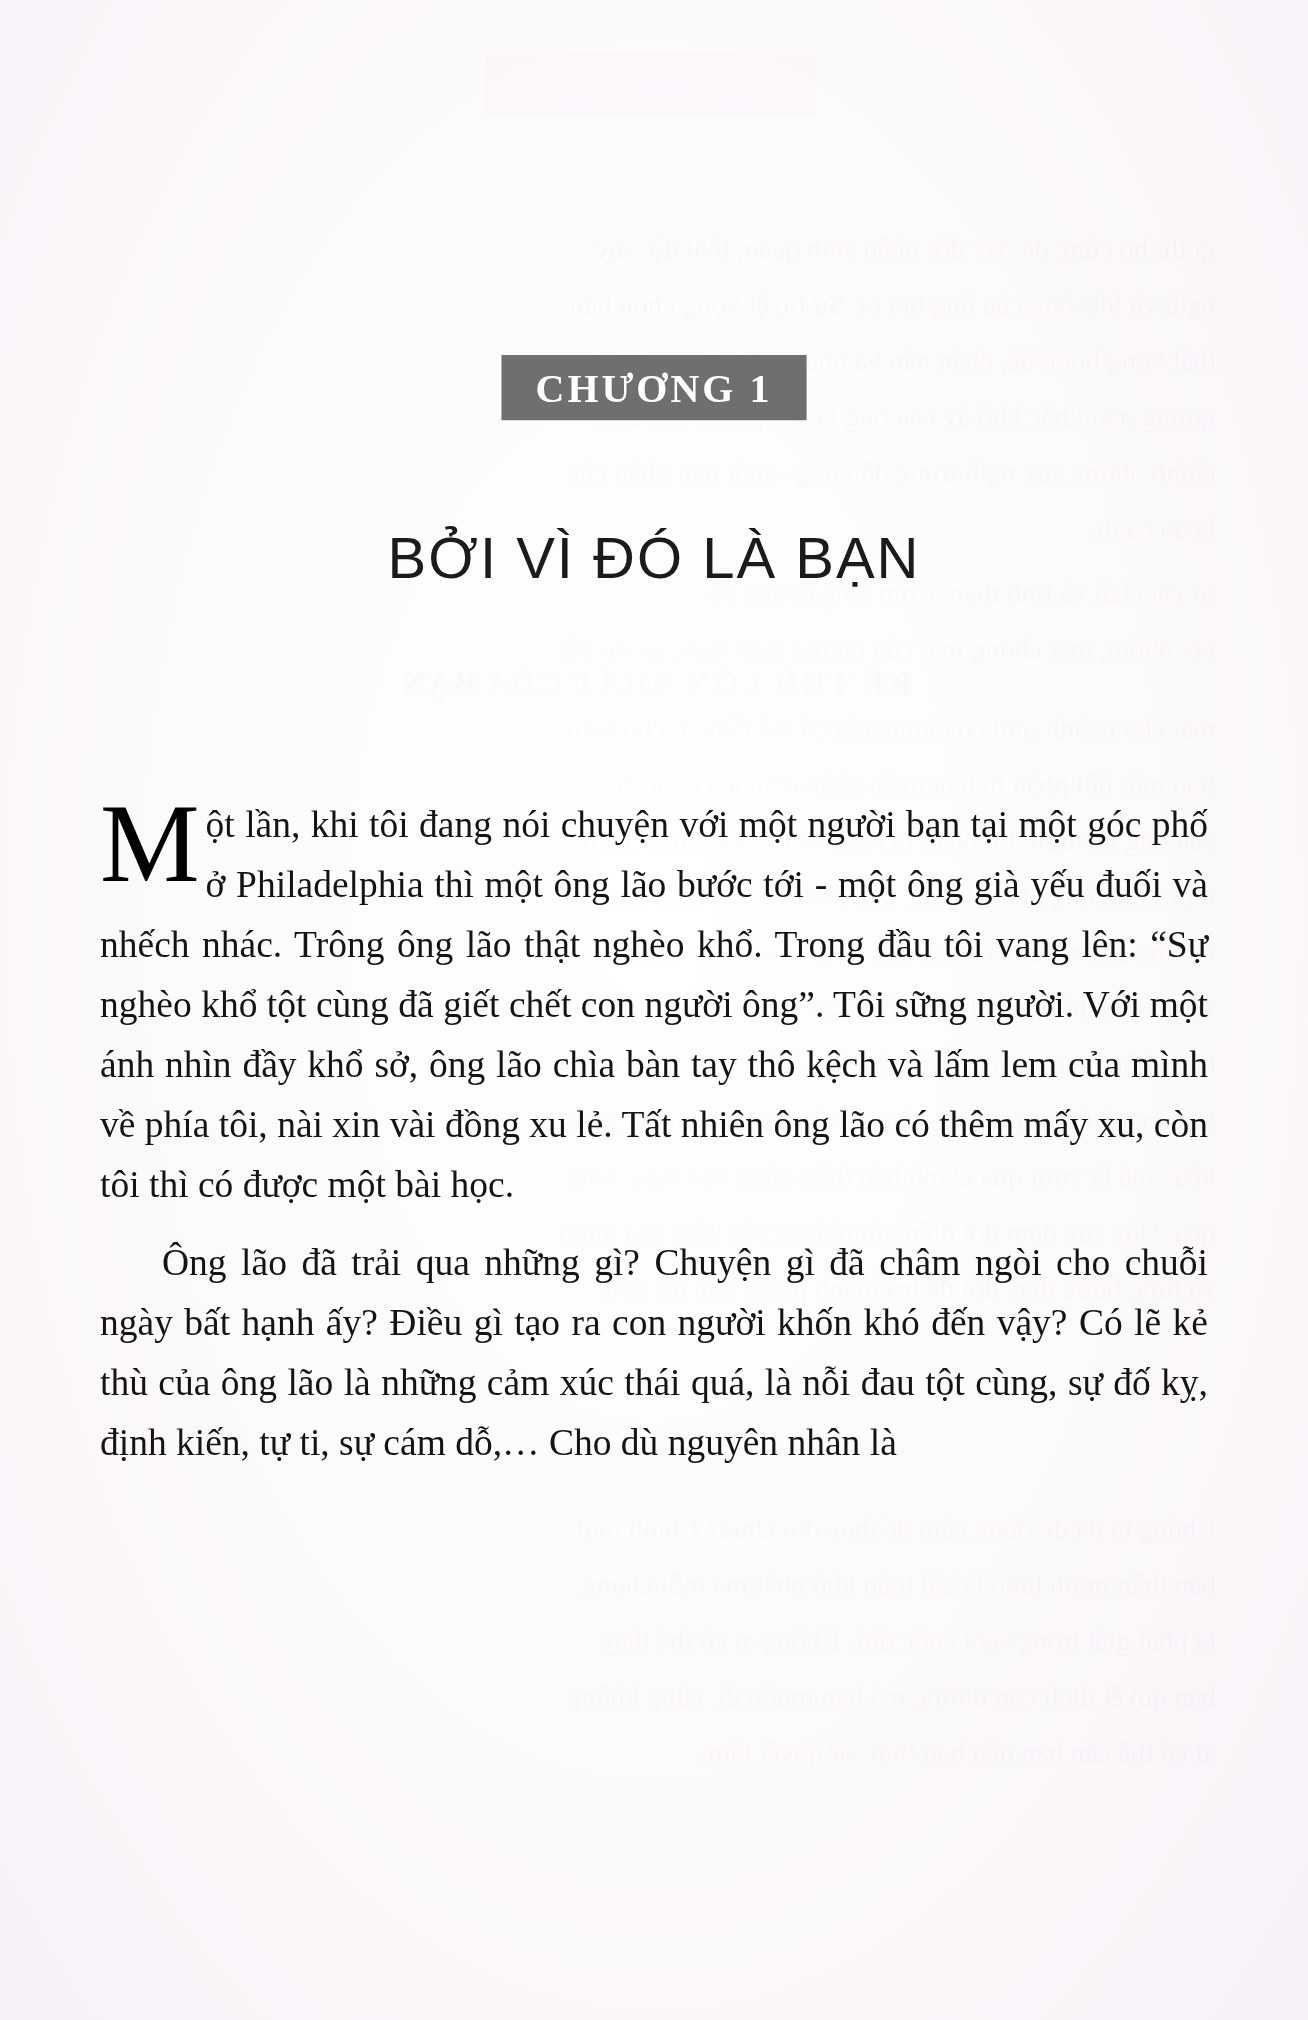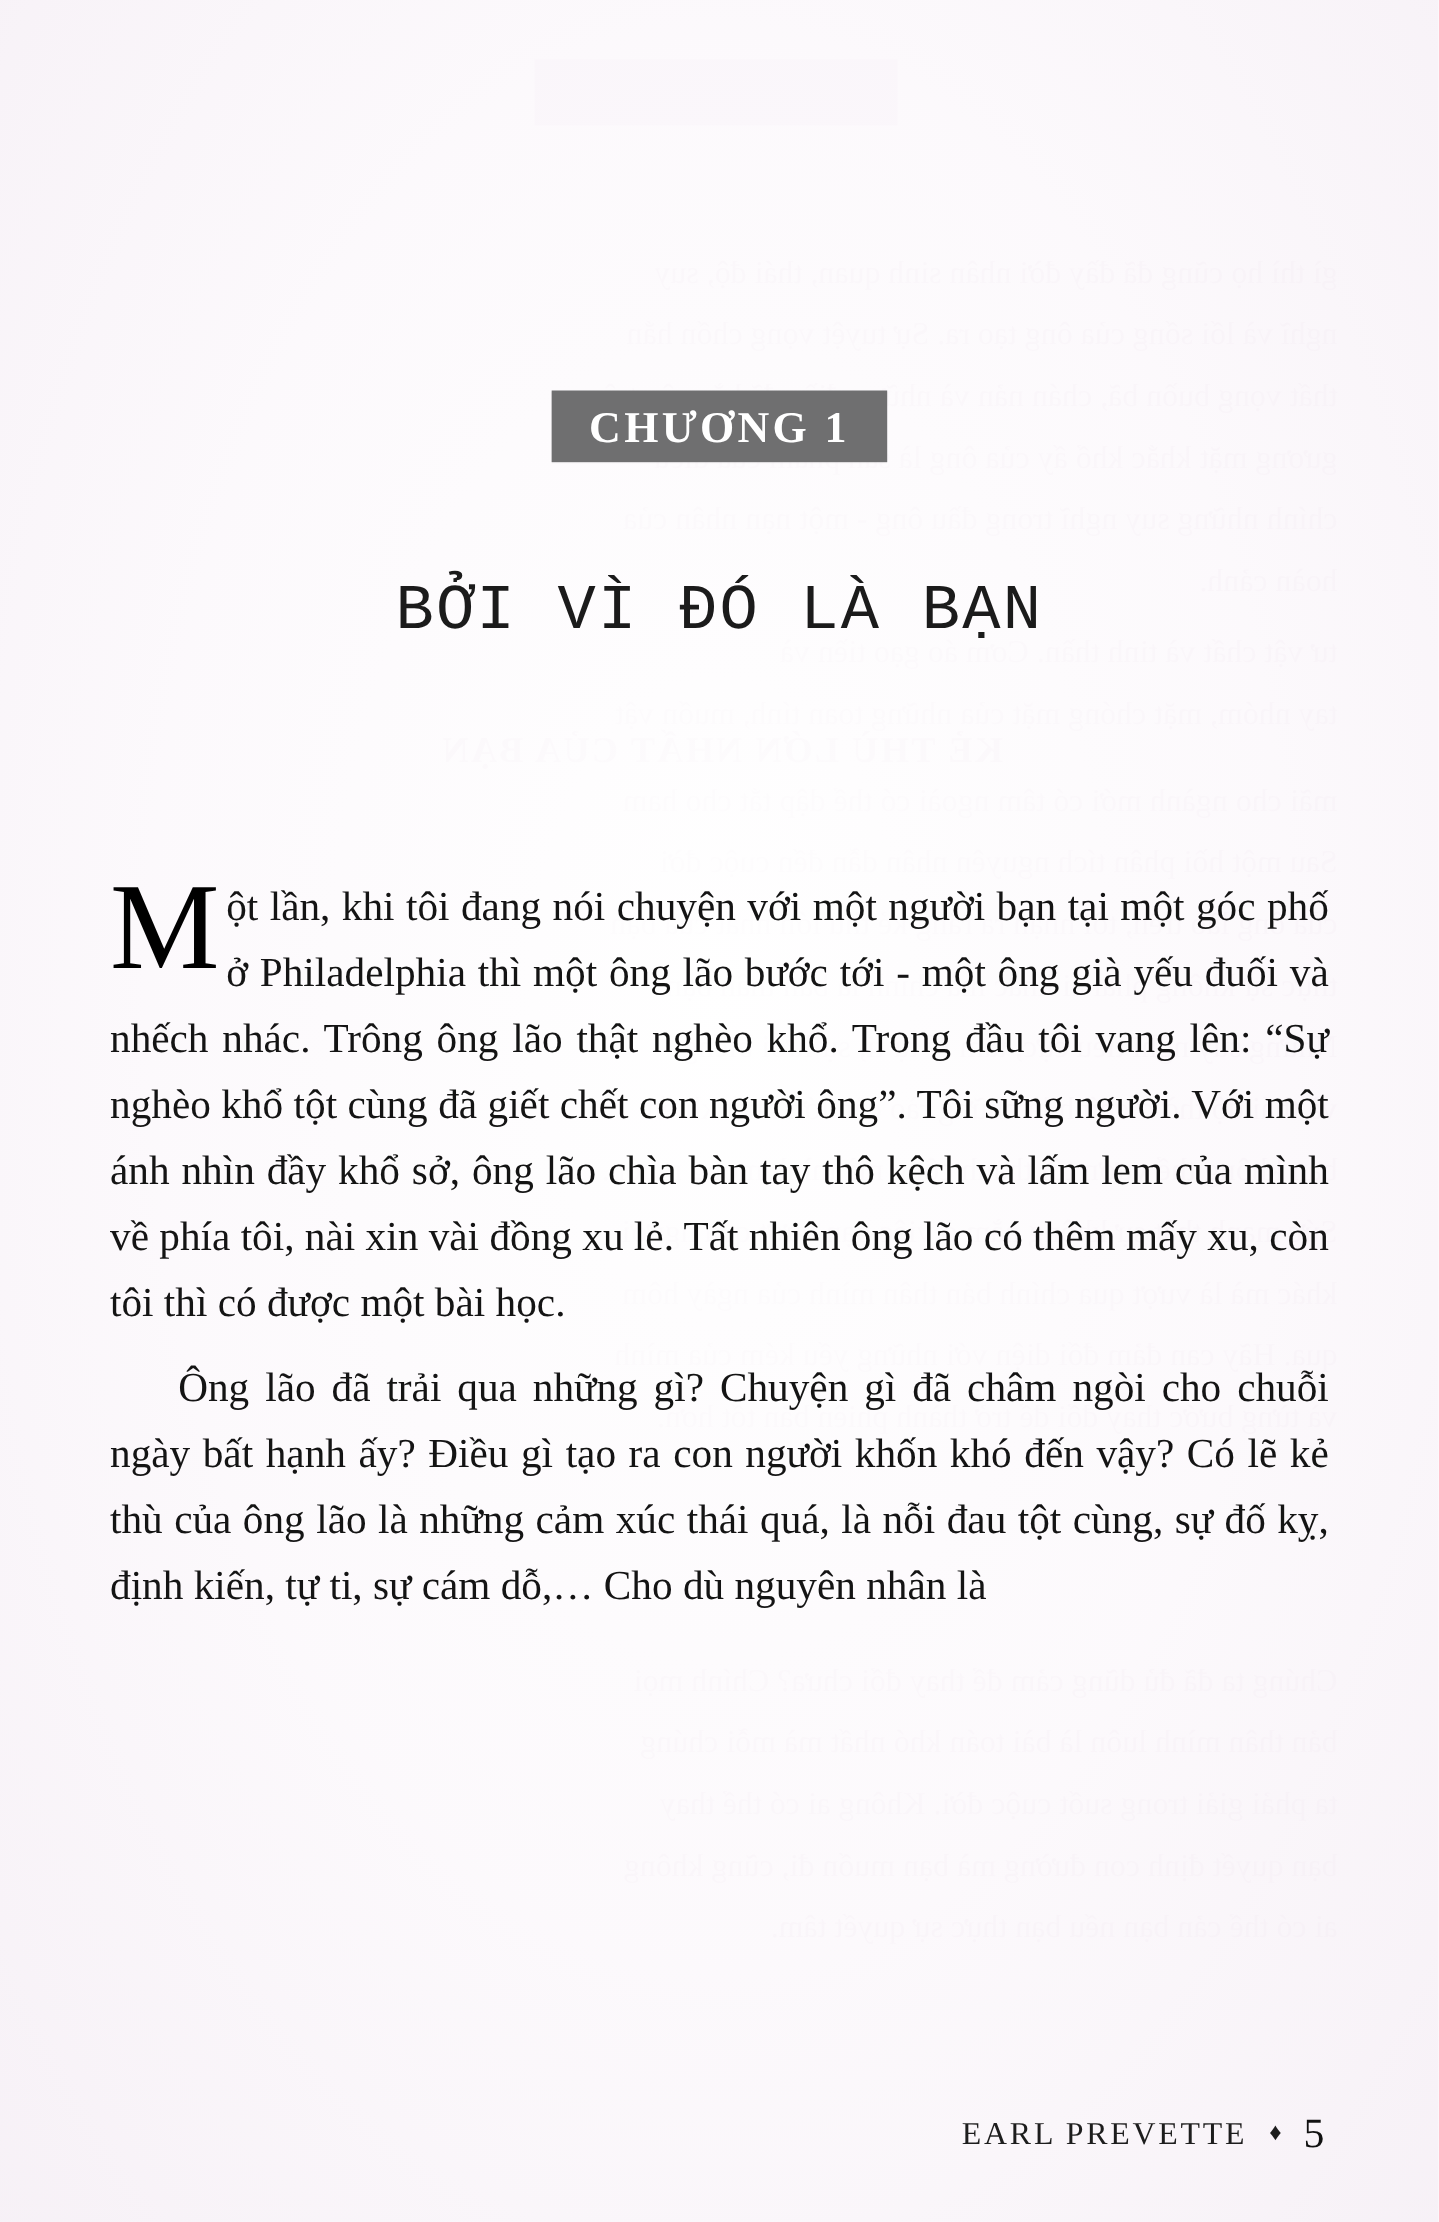--- a/index.html
+++ b/index.html
@@ -80,21 +80,21 @@
   }
   .chapter-title {
     position: absolute;
     top: 485px;
     left: 0;
     width: 100%;
     text-align: center;
     font-size: 58px;
     letter-spacing: 2px;
     color: #1b1b1b;
-    font-family: Liberation Mono, monospace;
+    font-family: Liberation Sans, sans-serif;
     font-weight: normal;
   }
 
   .body-text {
     position: absolute;
     top: 795px;
     left: 100px;
     width: 1108px;
     font-size: 37.5px;
     line-height: 60px;
@@ -194,19 +194,14 @@
   <div class="paper-tint"></div>
 
   <div class="chapter-tag">CHƯƠNG 1</div>
   <h1 class="chapter-title">BỞI VÌ ĐÓ LÀ BẠN</h1>
 
   <div class="body-text">
     <p class="first"><span class="dropcap">M</span><span>ột lần, khi tôi đang nói chuyện với một người bạn tại một góc phố ở Philadelphia thì một ông lão bước tới - một ông già yếu đuối và nhếch nhác. Trông ông lão thật nghèo khổ. Trong đầu tôi vang lên: “Sự nghèo khổ tột cùng đã giết chết con người ông”. Tôi sững người. Với một ánh nhìn đầy khổ sở, ông lão chìa bàn tay thô kệch và lấm lem của mình về phía tôi, nài xin vài đồng xu lẻ. Tất nhiên ông lão có thêm mấy xu, còn tôi thì có được một bài học.</span></p>
     <p>Ông lão đã trải qua những gì? Chuyện gì đã châm ngòi cho chuỗi ngày bất hạnh ấy? Điều gì tạo ra con người khốn khó đến vậy? Có lẽ kẻ thù của ông lão là những cảm xúc thái quá, là nỗi đau tột cùng, sự đố kỵ, định kiến, tự ti, sự cám dỗ,… Cho dù nguyên nhân là</p>
   </div>
 
-  <div class="footer">
-    <span class="author">Earl Prevette</span>
-    <span class="diamond">♦</span>
-    <span class="pageno">5</span>
-  </div>
 
 </div>
 
 </body></html>

